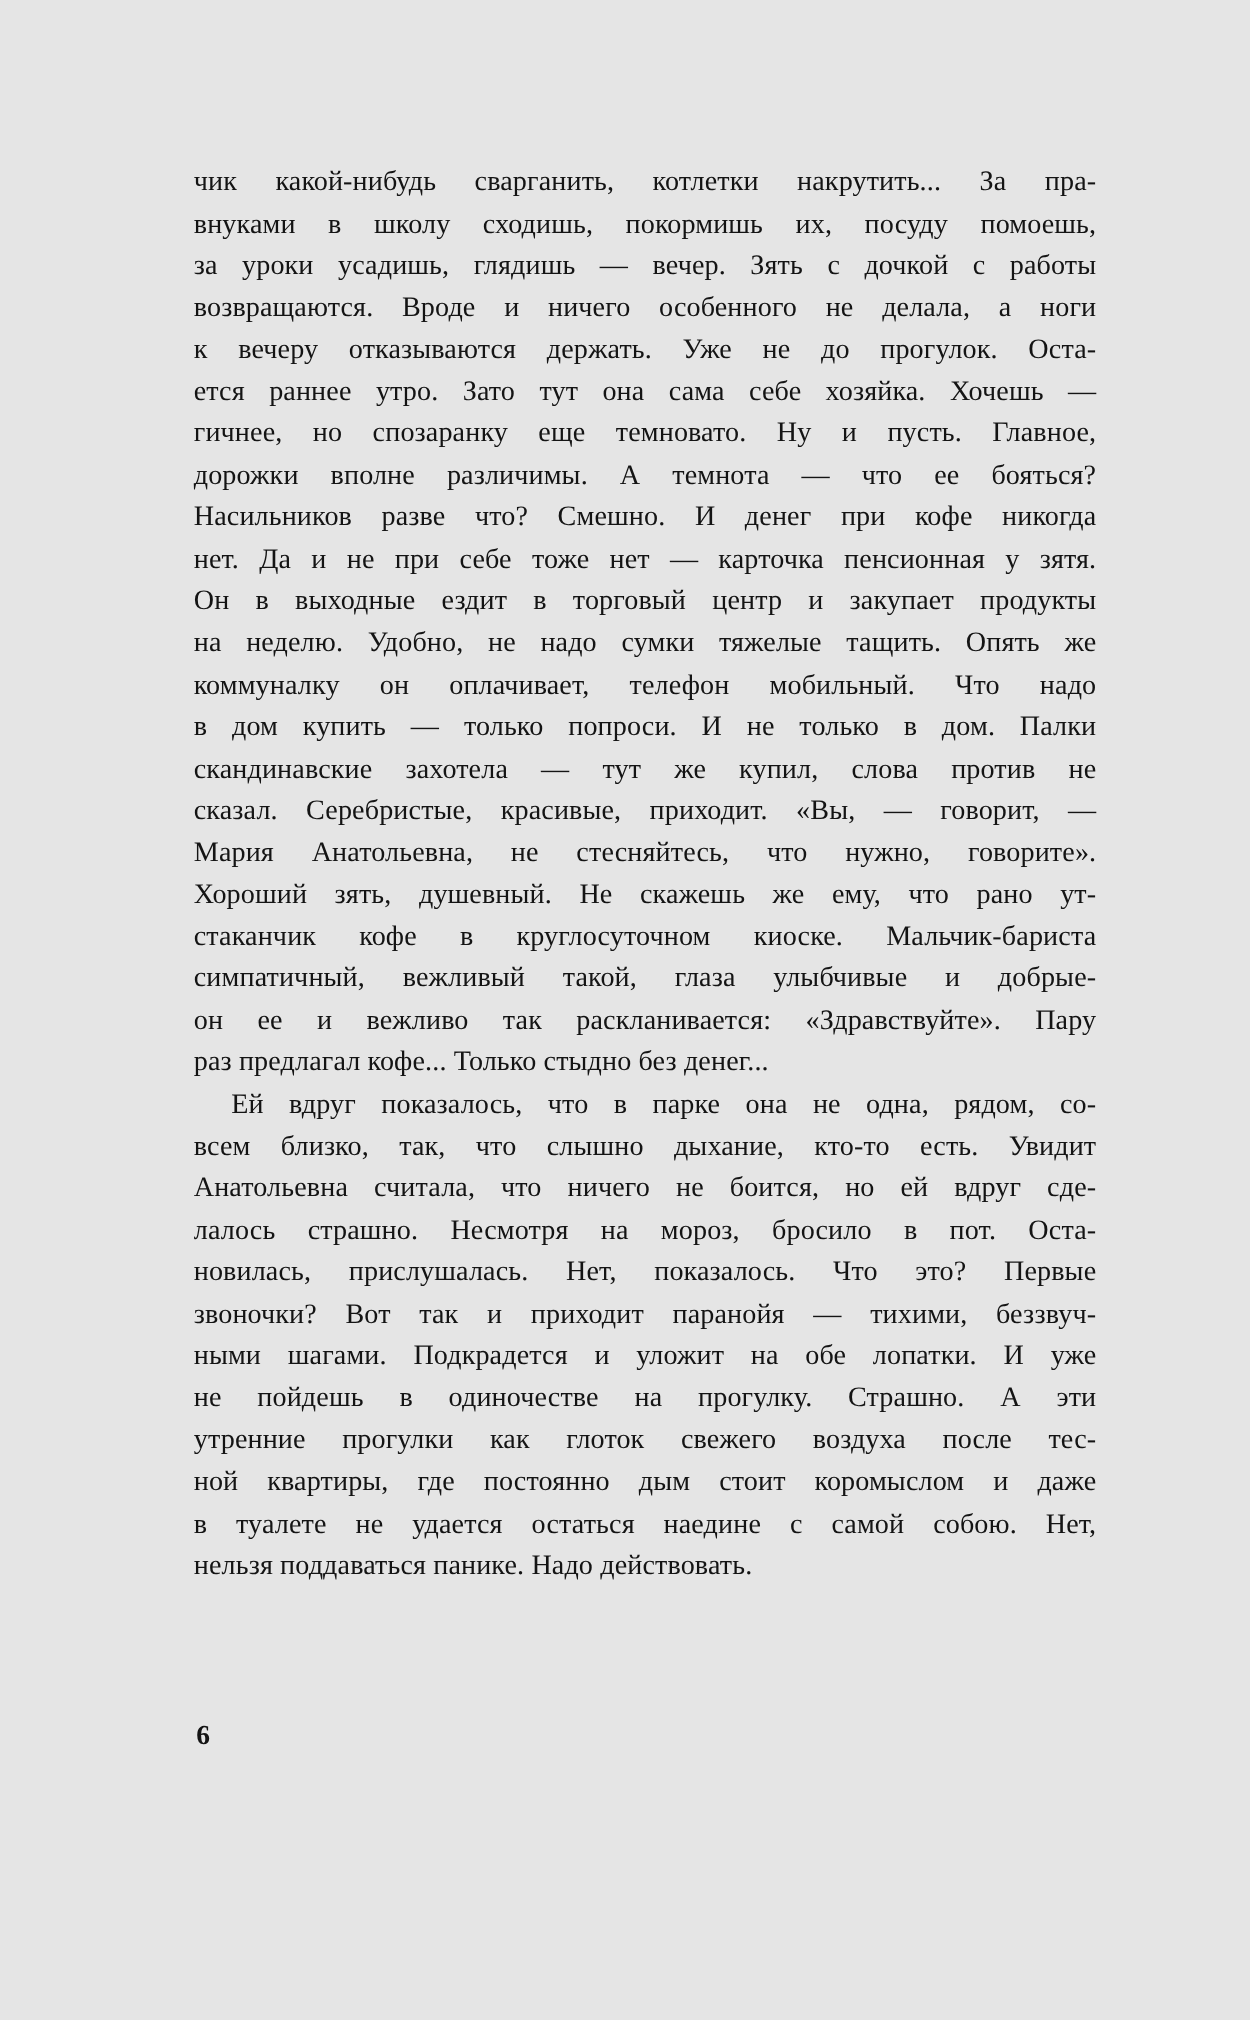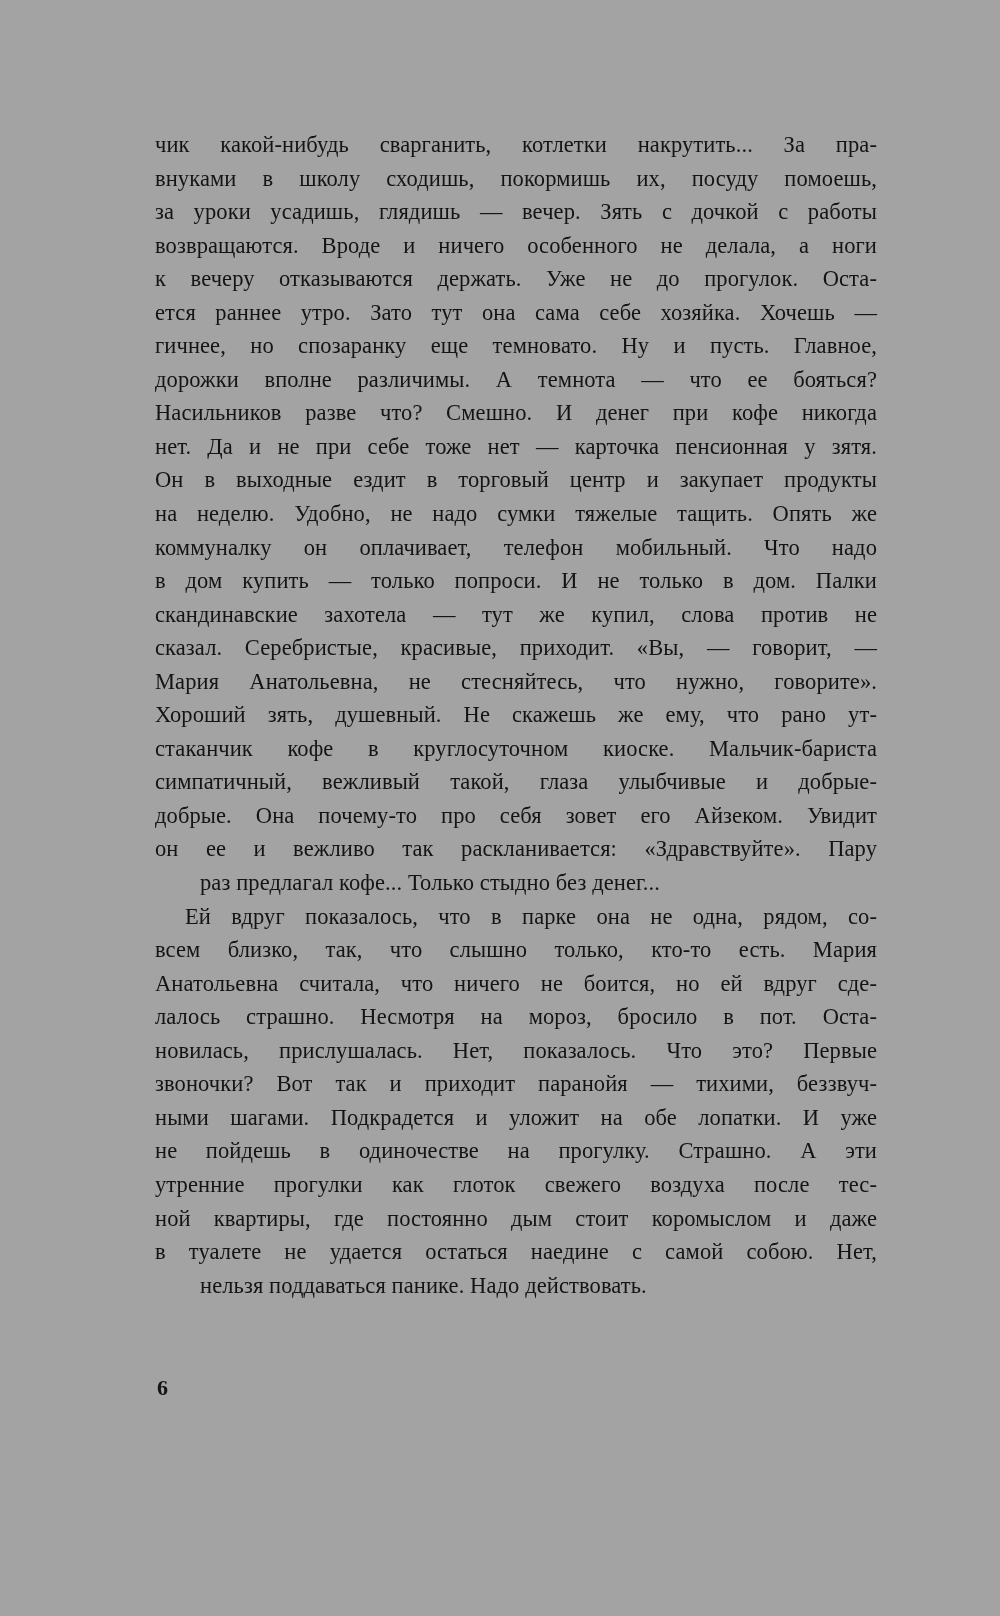--- a/index.html
+++ b/index.html
@@ -4,41 +4,40 @@
 <style>
   html, body {
     margin: 0;
     padding: 0;
     background: #ffffff;
   }
   .page {
     position: relative;
     width: 1000px;
     height: 1616px;
-    background: #a3a3a3;
+    background: #e5e5e5;
     font-family: "Liberation Serif", serif;
     color: #141414;
     overflow: hidden;
   }
   .text-block {
     position: absolute;
     left: 155px;
     top: 128px;
     width: 722px;
   }
   .line {
     font-size: 22.5px;
     line-height: 33.55px;
     text-align: justify;
     text-align-last: justify;
     letter-spacing: 0.1px;
   }
   .line-last {
     text-align-last: left;
-    margin-left: 45px;
   }
   .line-indent {
     text-indent: 30px;
   }
   .page-number {
     position: absolute;
     left: 157px;
     top: 1375px;
     font-size: 22px;
     font-weight: bold;
@@ -63,25 +62,24 @@
       <div class="line">Он в выходные ездит в торговый центр и закупает продукты</div>
       <div class="line">на неделю. Удобно, не надо сумки тяжелые тащить. Опять же</div>
       <div class="line">коммуналку он оплачивает, телефон мобильный. Что надо</div>
       <div class="line">в дом купить — только попроси. И не только в дом. Палки</div>
       <div class="line">скандинавские захотела — тут же купил, слова против не</div>
       <div class="line">сказал. Серебристые, красивые, приходит. «Вы, — говорит, —</div>
       <div class="line">Мария Анатольевна, не стесняйтесь, что нужно, говорите».</div>
       <div class="line">Хороший зять, душевный. Не скажешь же ему, что рано ут-</div>
       <div class="line">стаканчик кофе в круглосуточном киоске. Мальчик-бариста</div>
       <div class="line">симпатичный, вежливый такой, глаза улыбчивые и добрые-</div>
-      <div class="line">добрые. Она почему-то про себя зовет его Айзеком. Увидит</div>
       <div class="line">он ее и вежливо так раскланивается: «Здравствуйте». Пару</div>
       <div class="line line-last">раз предлагал кофе... Только стыдно без денег...</div>
       <div class="line line-indent">Ей вдруг показалось, что в парке она не одна, рядом, со-</div>
-      <div class="line">всем близко, так, что слышно только, кто-то есть. Мария</div>
+      <div class="line">всем близко, так, что слышно дыхание, кто-то есть. Увидит</div>
       <div class="line">Анатольевна считала, что ничего не боится, но ей вдруг сде-</div>
       <div class="line">лалось страшно. Несмотря на мороз, бросило в пот. Оста-</div>
       <div class="line">новилась, прислушалась. Нет, показалось. Что это? Первые</div>
       <div class="line">звоночки? Вот так и приходит паранойя — тихими, беззвуч-</div>
       <div class="line">ными шагами. Подкрадется и уложит на обе лопатки. И уже</div>
       <div class="line">не пойдешь в одиночестве на прогулку. Страшно. А эти</div>
       <div class="line">утренние прогулки как глоток свежего воздуха после тес-</div>
       <div class="line">ной квартиры, где постоянно дым стоит коромыслом и даже</div>
       <div class="line">в туалете не удается остаться наедине с самой собою. Нет,</div>
       <div class="line line-last">нельзя поддаваться панике. Надо действовать.</div>

